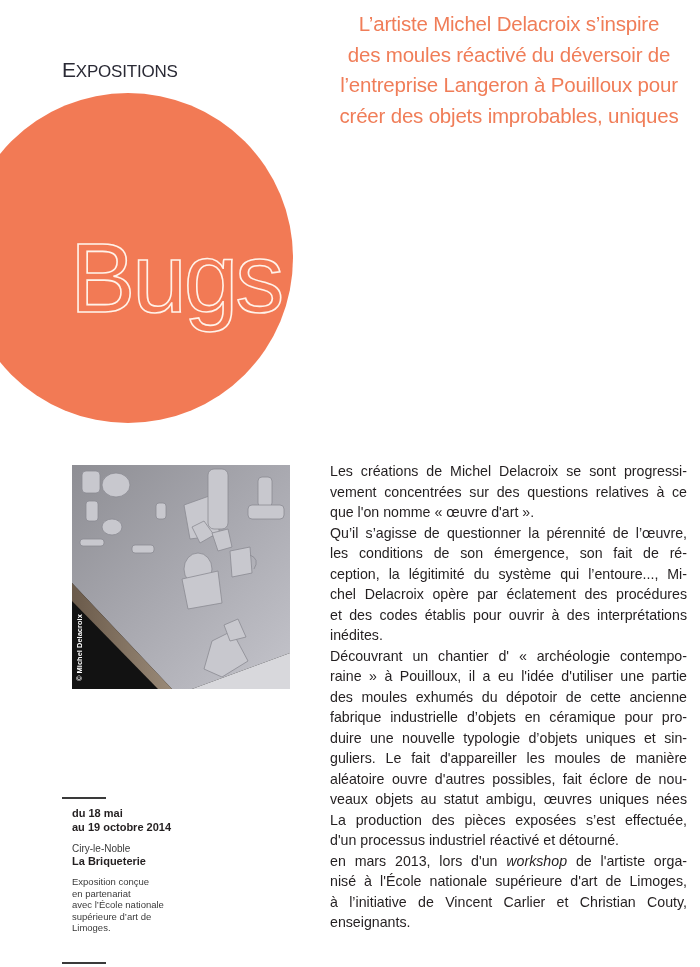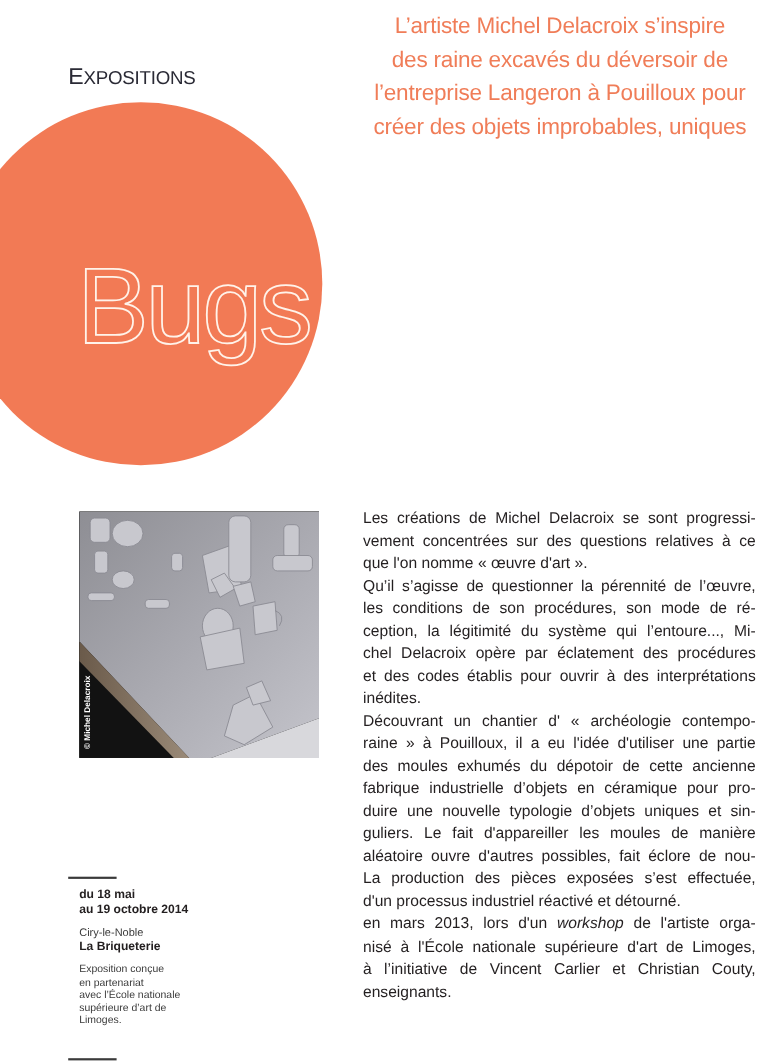--- a/index.html
+++ b/index.html
@@ -141,21 +141,21 @@
   </style>
 </head>
 <body>
 
 <div class="section-label">
   <span class="cap">E</span><span>XPOSITIONS</span>
 </div>
 
 <div class="intro">
   <span>L’artiste Michel Delacroix s’inspire</span>
-  <span>des raine excavés du déversoir de</span>
+  <span>des moules réactivé du déversoir de</span>
   <span>l’entreprise Langeron à Pouilloux pour</span>
   <span>créer des objets improbables, uniques</span>
 </div>
 
 <div class="circle" id="circle" style="background: rgb(242, 122, 85);"></div>
 <div class="circle-title">Bugs</div>
 
 <div class="photo">
   <svg width="218" height="224" viewBox="0 0 218 224">
     <defs>
@@ -220,31 +220,32 @@
     <span>Limoges.</span>
   </div>
 </div>
 <div class="rule" style="top:962px;"></div>
 
 <div class="body-text">
   <span class="line">Les créations de Michel Delacroix se sont progressi-</span>
   <span class="line">vement concentrées sur des questions relatives à ce</span>
   <span class="line last">que l'on nomme « œuvre d'art ».</span>
   <span class="line">Qu’il s’agisse de questionner la pérennité de l’œuvre,</span>
-  <span class="line">les conditions de son procédures, son mode de ré-</span>
+  <span class="line">les conditions de son émergence, son fait de ré-</span>
   <span class="line">ception, la légitimité du système qui l’entoure..., Mi-</span>
   <span class="line">chel Delacroix opère par éclatement des procédures</span>
   <span class="line">et des codes établis pour ouvrir à des interprétations</span>
   <span class="line last">inédites.</span>
   <span class="line">Découvrant un chantier d' « archéologie contempo-</span>
   <span class="line">raine » à Pouilloux, il a eu l'idée d'utiliser une partie</span>
   <span class="line">des moules exhumés du dépotoir de cette ancienne</span>
   <span class="line">fabrique industrielle d’objets en céramique pour pro-</span>
   <span class="line">duire une nouvelle typologie d’objets uniques et sin-</span>
   <span class="line">guliers. Le fait d'appareiller les moules de manière</span>
   <span class="line">aléatoire ouvre d'autres possibles, fait éclore de nou-</span>
+  <span class="line">veaux objets au statut ambigu, œuvres uniques nées</span>
   <span class="line">La production des pièces exposées s’est effectuée,</span>
   <span class="line last">d'un processus industriel réactivé et détourné.</span>
   <span class="line"><span>en mars 2013, lors d'un </span><em>workshop</em><span> de l'artiste orga-</span></span>
   <span class="line">nisé à l'École nationale supérieure d'art de Limoges,</span>
   <span class="line">à l’initiative de Vincent Carlier et Christian Couty,</span>
   <span class="line last">enseignants.</span>
 </div>
 
 </body></html>

